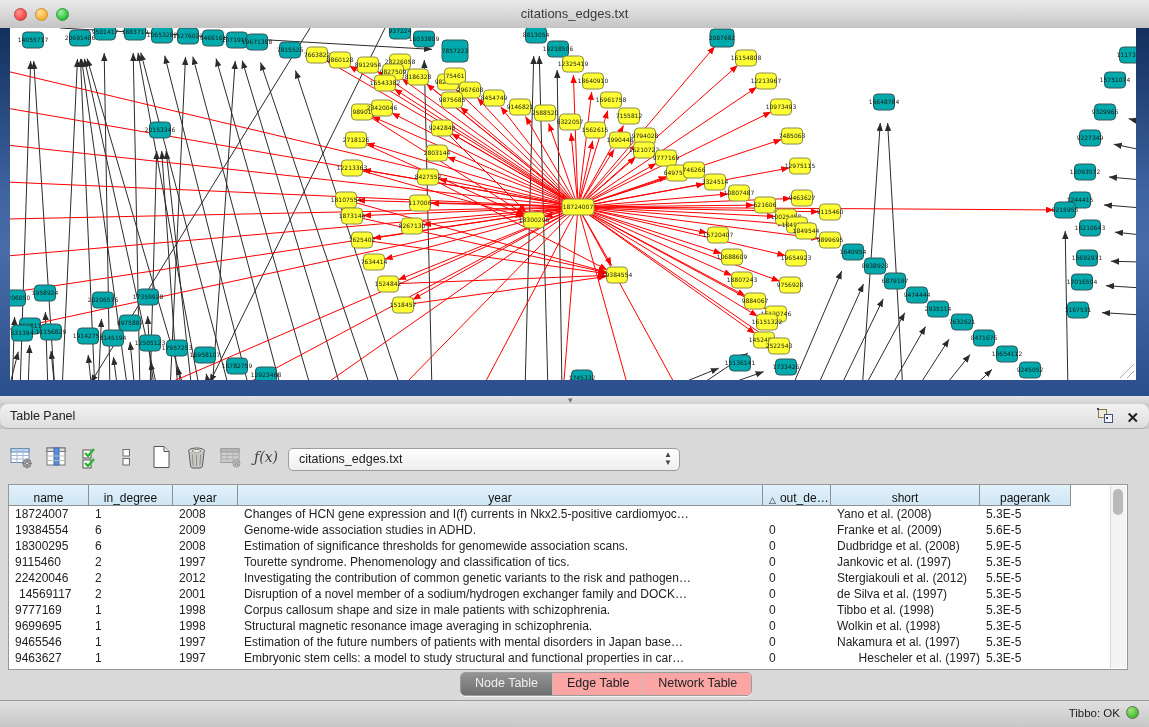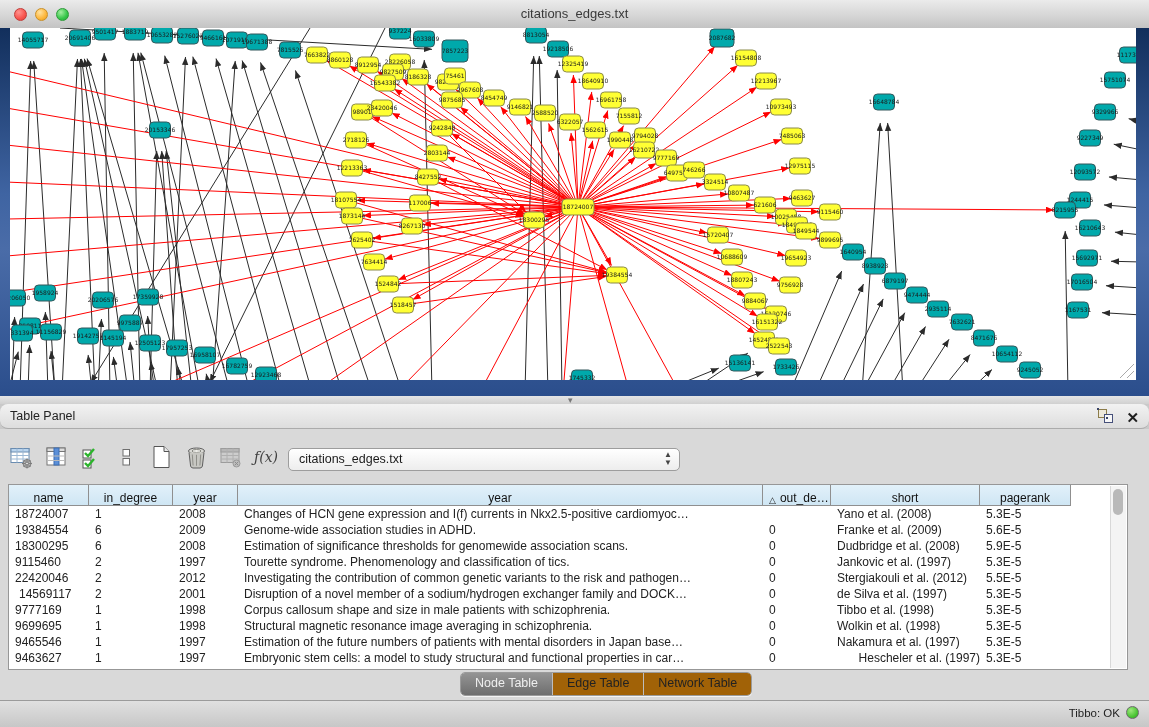--- a/index.html
+++ b/index.html
@@ -55,21 +55,21 @@
   .td{box-sizing:border-box;padding-left:6px;font-size:12px;color:#222;white-space:nowrap;
     overflow:hidden;line-height:16px;}
   .vscroll{position:absolute;right:1px;top:1px;width:15px;height:182px;background:#f4f4f4;
     border-left:1px solid #d8d8d8;}
   .vthumb{position:absolute;left:2px;top:3px;width:10px;height:26px;border-radius:5px;background:#b9b9b9;}
   
   .tabs{position:absolute;left:428px;top:243px;height:22px;display:flex;
     border:1px solid #9b9b9b;border-radius:5px;overflow:hidden;background:#fdfdfd;
     box-shadow:0 1px 0 rgba(255,255,255,.7);margin-left:32px;}
   .seg{height:22px;line-height:21px;font-size:12.5px;color:#222;padding:0 14px;
-    border-right:1px solid #bdbdbd;background:#a16207;}
+    border-right:1px solid #bdbdbd;background:#fca5a5;}
   .seg:last-child{border-right:none;}
   .seg.sel{background:linear-gradient(#949494,#6e6e6e);color:#efefef;}
   
   .statusbar{position:absolute;left:0;top:700px;width:1149px;height:27px;
     background:linear-gradient(#e0e0e0,#c7c7c7);border-top:1px solid #9b9b9b;box-sizing:border-box;}
   .memory{position:absolute;right:10px;top:5px;display:flex;align-items:center;gap:6px;
     font-size:11.5px;color:#222;}
   .memdot{width:13px;height:13px;border-radius:50%;
     background:radial-gradient(circle at 35% 30%,#9ce87a,#46c230 65%,#37a524);border:1px solid #6a6a6a;box-sizing:border-box;}
 </style>

